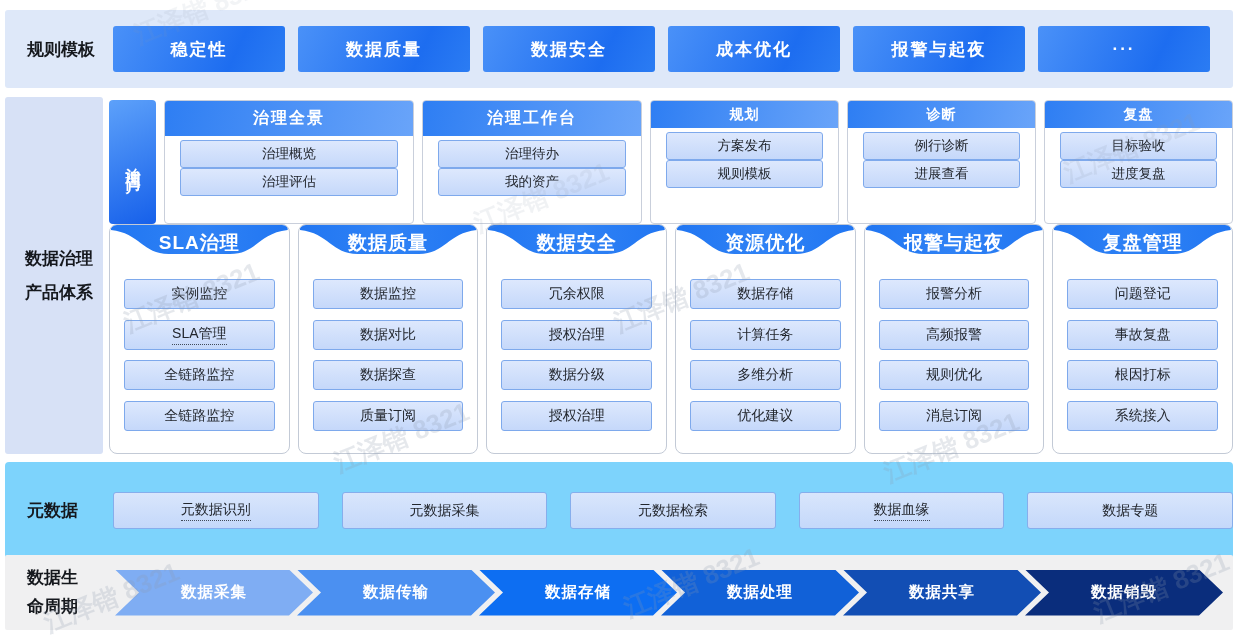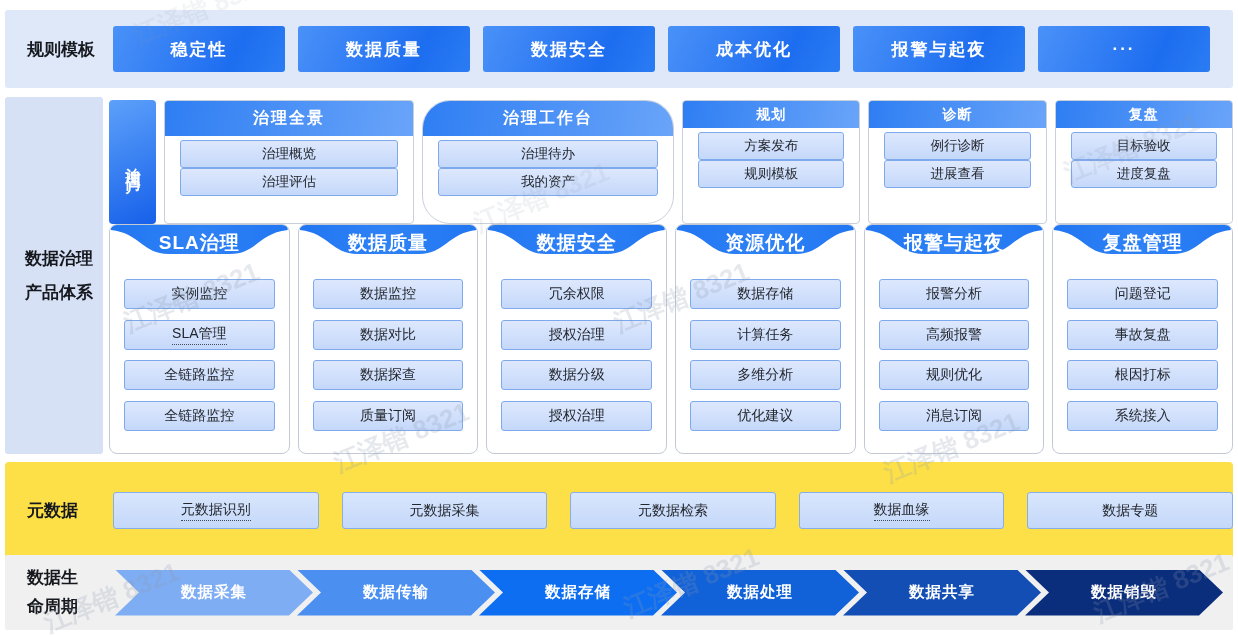--- a/index.html
+++ b/index.html
@@ -34,21 +34,21 @@
     width:47px; flex:none; border-radius:4px;
     background:linear-gradient(155deg,#5da1fa,#1660ea);
     color:#fff; font-weight:bold; font-size:15px; letter-spacing:3px;
     writing-mode:vertical-rl; display:flex; align-items:center; justify-content:center; cursor:pointer;
   }
   .portal-card {
     background:#fff; border:1px solid #c9cfdb; border-radius:4px;
     display:flex; flex-direction:column; overflow:hidden;
   }
   .pc-w1 { width:250px; flex:none; }
-  .pc-w2 { width:252px; flex:none;border-radius:28px; }
+  .pc-w2 { width:220px; flex:none; }
   .pc-s  { flex:1; }
   .portal-head {
     background:linear-gradient(100deg,#2e7ef3,#69a4f9);
     color:#fff; font-weight:bold; display:flex; align-items:center; justify-content:center;
   }
   .pc-w1 .portal-head, .pc-w2 .portal-head { height:35px; font-size:16px; letter-spacing:2px; }
   .pc-s  .portal-head { height:27px; font-size:14px; letter-spacing:1px; }
   .portal-items { flex:1; display:flex; flex-direction:column; justify-content:flex-start; padding:4px 15px; }
   .chip {
     height:28px; background:linear-gradient(180deg,#dde8fd,#c5d8fa);
@@ -66,21 +66,21 @@
   .ribbon svg { position:absolute; left:0; top:0; width:100%; height:100%; display:block; }
   .ribbon-label {
     position:absolute; left:0; right:0; top:5px; text-align:center;
     color:#fff; font-weight:bold; font-size:19px; letter-spacing:1px;
   }
   .product-items { flex:1; display:flex; flex-direction:column; justify-content:space-evenly; padding:10px 14px 12px; }
   .product-items .chip { height:30px; font-size:14px; }
   
   .band3 {
     position:absolute; left:5px; right:5px; top:462px; height:97px;
-    background:#fde047; border-radius:4px; display:flex; align-items:center;
+    background:#7dd3fc; border-radius:4px; display:flex; align-items:center;
   }
   .meta-btns { flex:1; display:flex; gap:23px; padding-right:0; }
   .meta-btn {
     flex:1; height:37px; background:linear-gradient(180deg,#d9e6fc,#c4d8fa);
     border:1px solid #86aeec; border-radius:3px;
     display:flex; align-items:center; justify-content:center;
     font-size:14px; color:#23272e; cursor:pointer;
   }
   .u-dot { border-bottom:1.5px dotted #414b59; padding-bottom:1px; }
   

